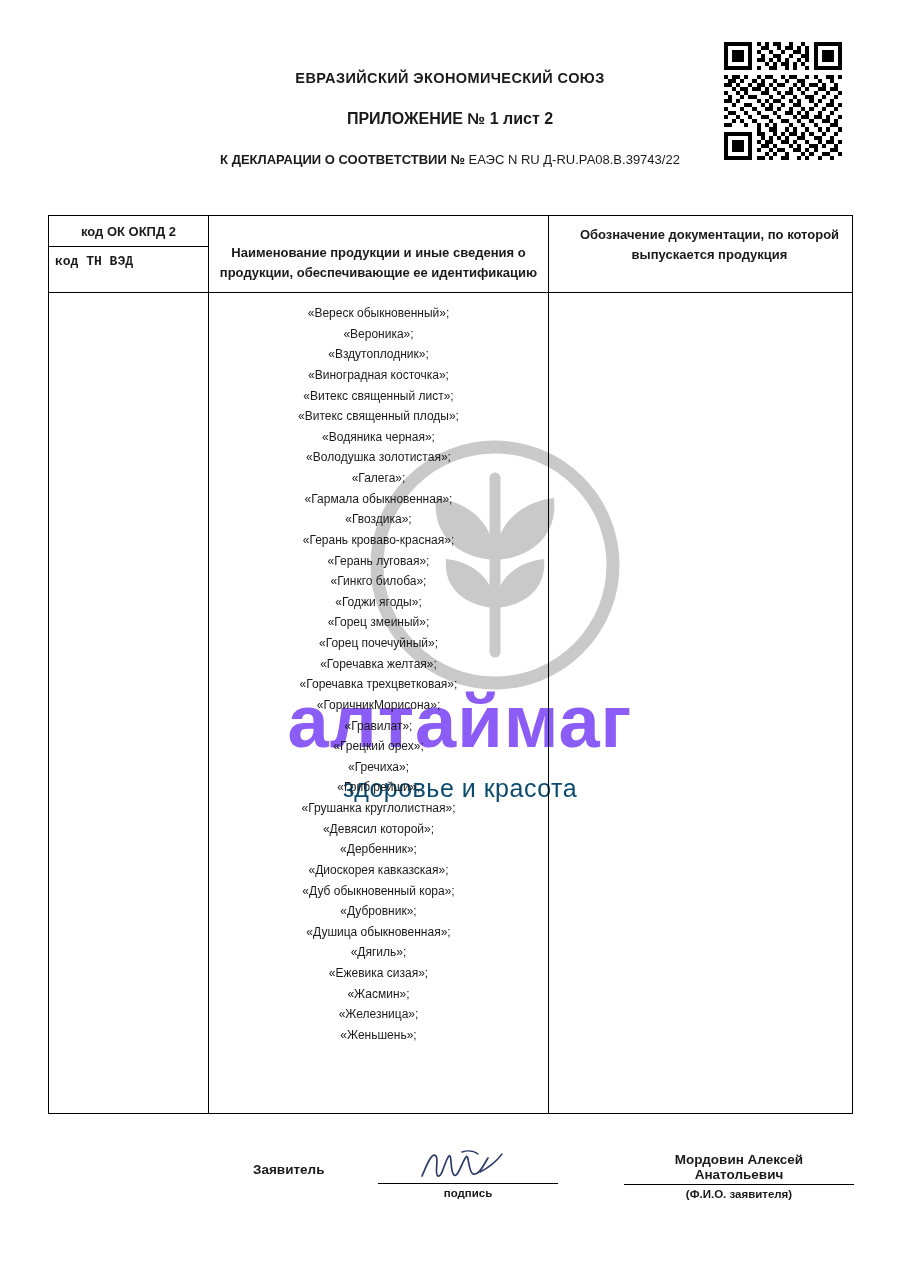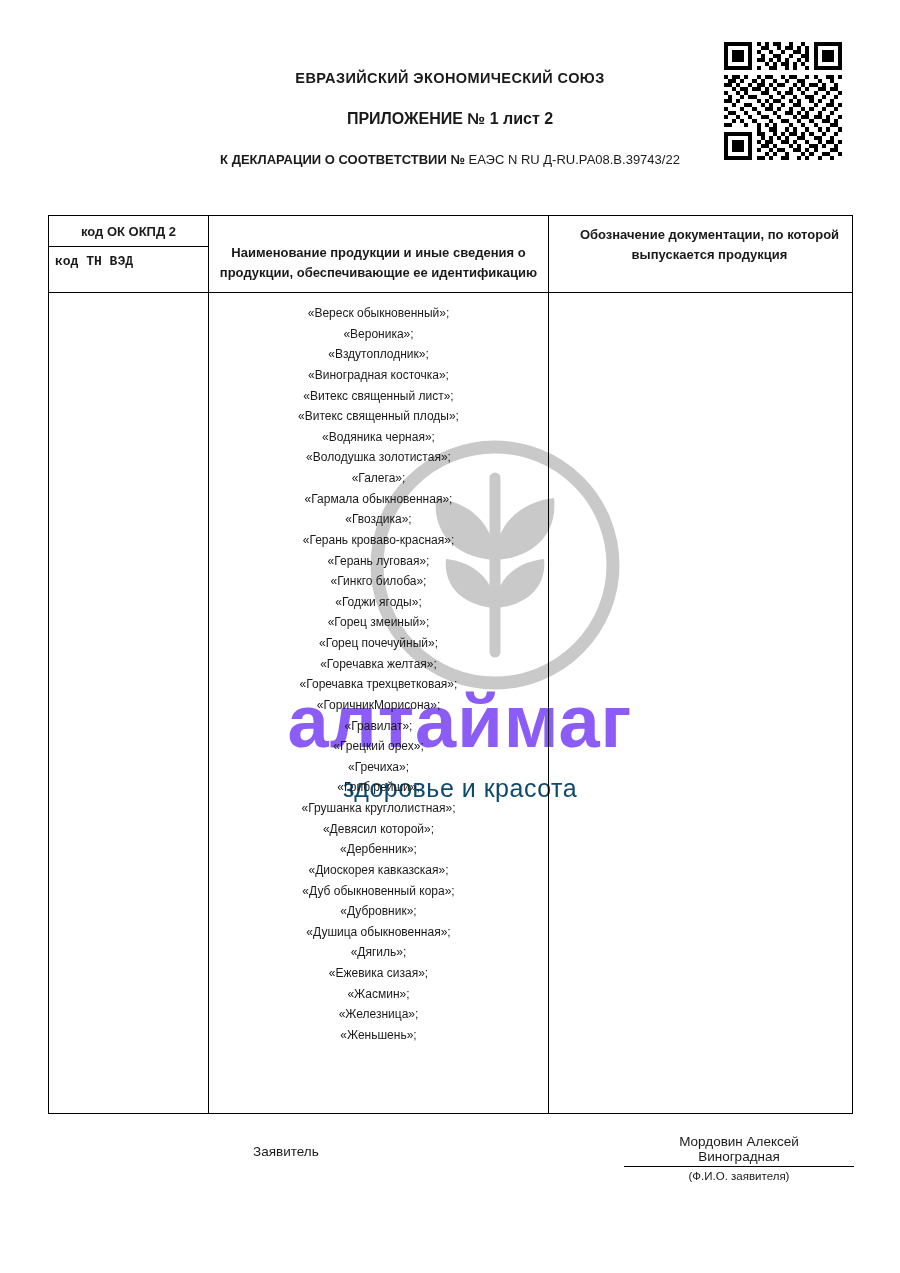--- a/index.html
+++ b/index.html
@@ -148,22 +148,23 @@
     text-align: center;
   }
   .item {
     white-space: nowrap;
   }
 
   
   .footer {
     position: relative;
     z-index: 10;
-    margin: 16px 48px 0 48px;
+    margin: 34px 48px 0 48px;
     height: 90px;
+    font-weight: bold;
   }
   .f-applicant {
     position: absolute;
     left: 205px;
     top: 14px;
     font-size: 13.5px;
   }
   .sig-block {
     position: absolute;
     left: 330px;
@@ -528,22 +529,33 @@
           </td>
           <td class="body-cell"></td>
         </tr>
       </tbody>
     </table>
   </div>
 
   <div class="footer">
     <div class="f-applicant">Заявитель</div>
 
+    <div class="sig-block">
+      <div class="sig-img">
+        <svg width="110" height="34" viewBox="0 0 110 34">
+          <path d="M4 28 C10 14, 14 4, 18 8 C21 12, 16 26, 20 28 C24 30, 27 12, 31 8 C34 5, 32 24, 36 27 C40 30, 44 14, 48 9 C51 5, 50 24, 55 26 C61 28, 66 16, 70 10" fill="none" stroke="#2b3a67" stroke-width="1.7" stroke-linecap="round"></path>
+          <path d="M44 4 C50 2, 56 3, 60 6" fill="none" stroke="#2b3a67" stroke-width="1.4" stroke-linecap="round"></path>
+          <path d="M62 24 C70 20, 78 14, 84 6" fill="none" stroke="#2b3a67" stroke-width="1.4" stroke-linecap="round"></path>
+        </svg>
+      </div>
+      <div class="sig-rule"></div>
+      <div class="sig-cap">подпись</div>
+    </div>
 
     <div class="name-block">
       <div class="name-l1">Мордовин Алексей</div>
-      <div class="name-l2">Виноградная</div>
+      <div class="name-l2">Анатольевич</div>
       <div class="name-rule"></div>
       <div class="name-cap">(Ф.И.О. заявителя)</div>
     </div>
   </div>
 
 </div>
 
 </body></html>

